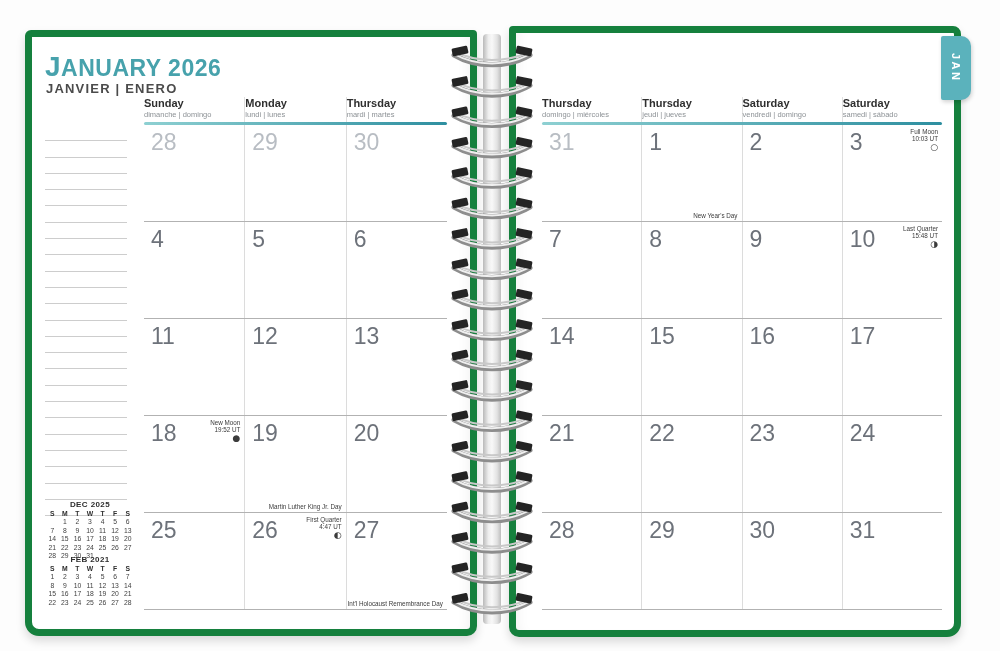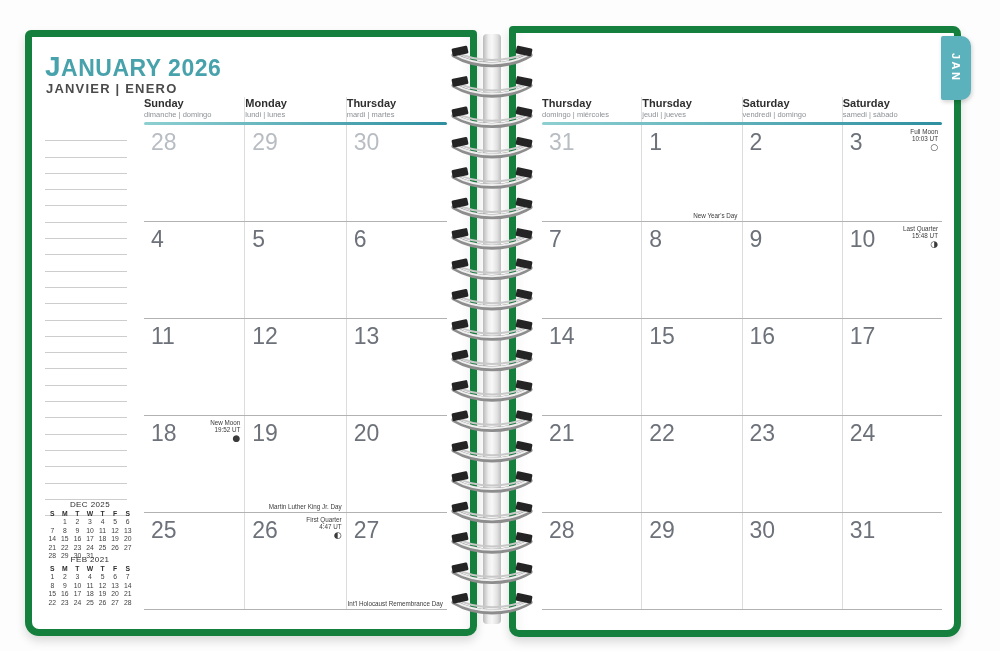--- a/index.html
+++ b/index.html
@@ -31,21 +31,21 @@
   .day-cell{flex:1;position:relative;border-left:1px solid #dcdcdc;}
   .day-cell:first-child{border-left:none;}
   .day-num{font-size:23px;color:#6d727a;margin:4px 0 0 7px;}
   .muted .day-num{color:#b8bdc3;}
   .moon{position:absolute;top:3px;right:4px;text-align:right;font-size:6.3px;line-height:7.2px;color:#3b3b3b;}
   .moon-glyph{font-size:9px;line-height:9px;margin-top:1px;font-family:"DejaVu Sans",sans-serif;}
   .holiday{position:absolute;bottom:2px;right:4px;font-size:6.3px;color:#3b3b3b;white-space:nowrap;}
   .mini-cal{position:absolute;left:14px;width:88px;text-align:center;}
   .mini-dec{top:463px;}
   .mini-feb{top:518px;}
-  .mc-title{font-size:8px;font-weight:400;color:#2d2d2d;letter-spacing:.4px;margin-bottom:1px;}
+  .mc-title{font-size:8px;font-weight:700;color:#2d2d2d;letter-spacing:.4px;margin-bottom:1px;}
   .mc-grid{display:grid;grid-template-columns:repeat(7,1fr);}
   .mc-cell{font-size:6.8px;line-height:8.4px;color:#3f3f3f;}
   .mc-head{font-weight:700;color:#2d2d2d;}
   .spiral{position:absolute;left:450px;top:32px;width:84px;height:594px;z-index:6;}
   .month-tab{position:absolute;left:941px;top:36px;width:30px;height:64px;background:#5bb2bc;
              border-radius:2px 10px 10px 2px;box-shadow:1px 2px 4px rgba(0,0,0,.18);
              display:flex;align-items:center;justify-content:center;z-index:2;}
   .month-tab span{writing-mode:vertical-rl;color:#fff;font-weight:700;font-size:11px;letter-spacing:2.5px;}
 </style>
 </head>

